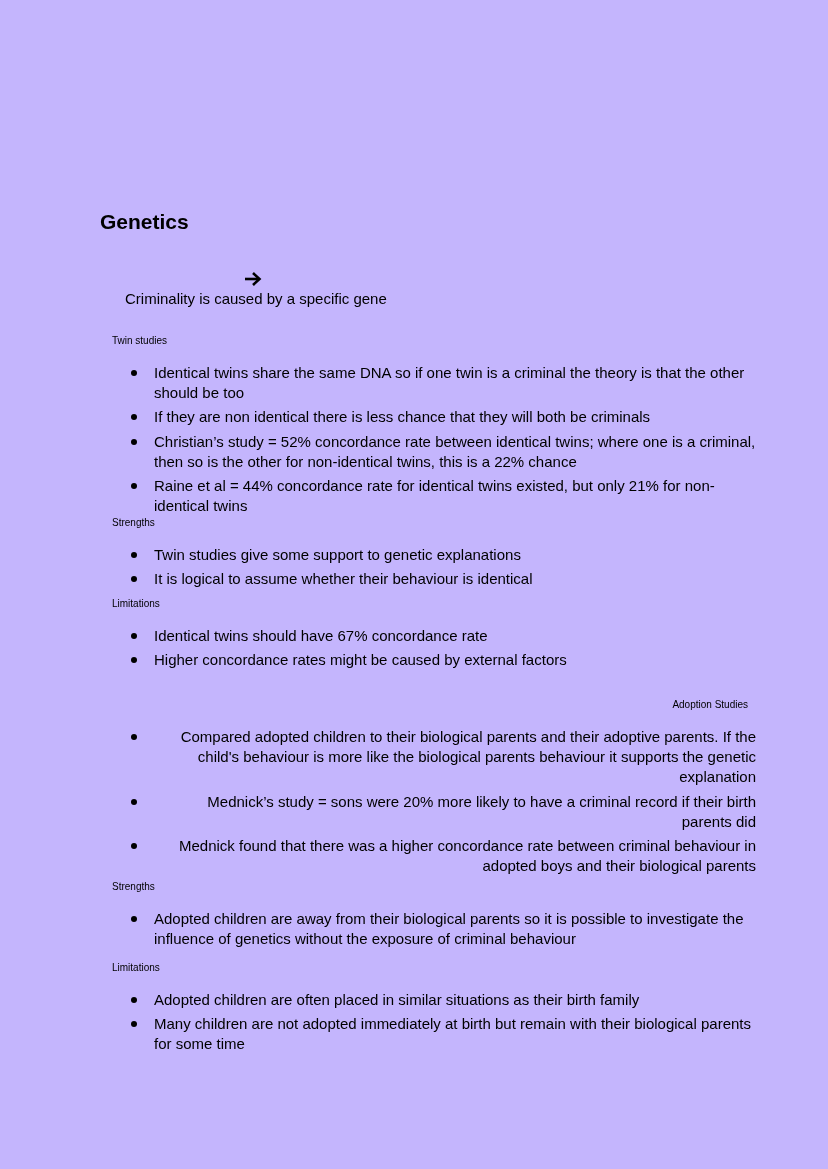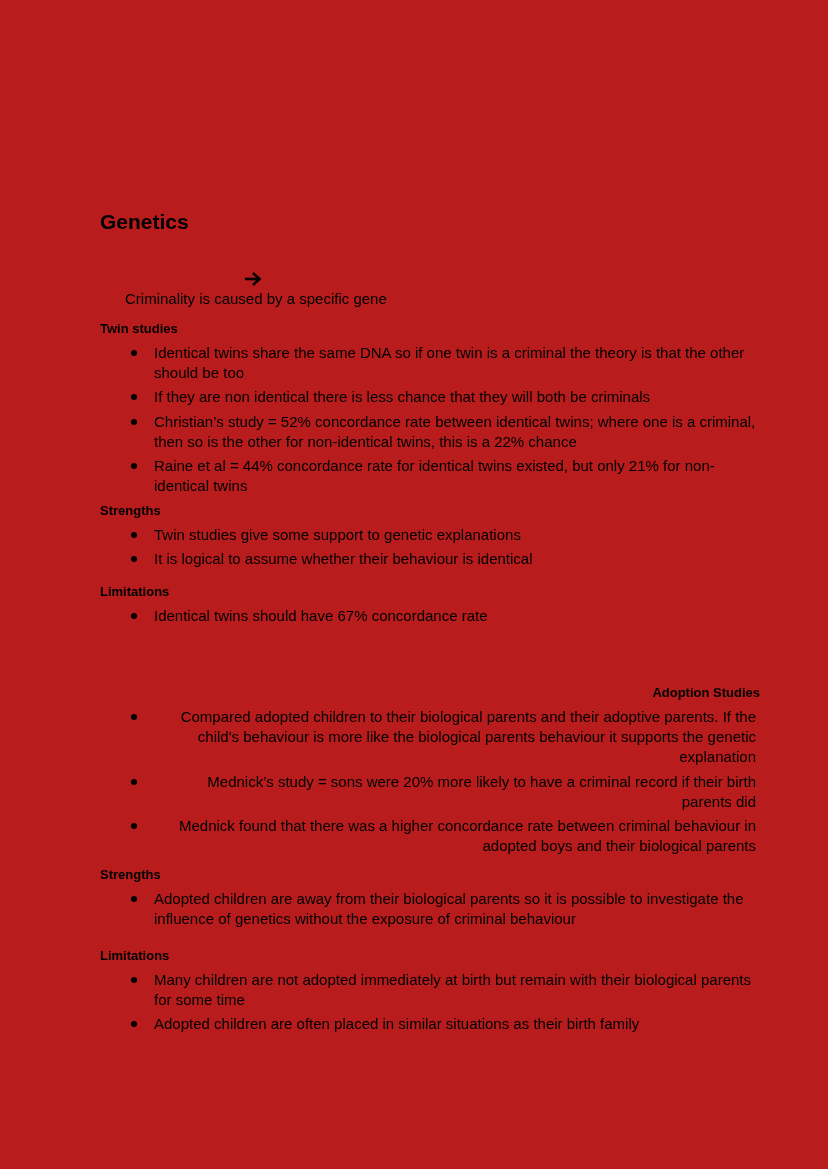--- a/index.html
+++ b/index.html
@@ -14,21 +14,21 @@
       overflow: hidden;
       font-family: "Liberation Sans", sans-serif;
       color: #000000;
     }
     .page {
       position: absolute;
       left: 0;
       top: 0;
       width: 828px;
       height: 1169px;
-      background: #b91c1c;
+      background: #c4b5fd;
     }
     .title {
       position: absolute;
       left: 100px;
       top: 209px;
       font-size: 21px;
       font-weight: bold;
       line-height: 26px;
       margin: 0;
     }
@@ -48,24 +48,24 @@
       height: 20px;
       margin-right: 5px;
     }
     .arrow-icon svg { display: block; }
     .section {
       position: absolute;
       left: 100px;
       width: 660px;
     }
     .heading {
-      font-size: 13px;
-      font-weight: bold;
+      font-size: 10px;
+      font-weight: normal;
       line-height: 20px;
-      margin: 0;
+      margin: 12px;
     }
     ul.bullets {
       list-style: none;
       margin: 0;
       padding: 0;
     }
     ul.bullets li {
       position: relative;
       padding-left: 50px;
       font-size: 15px;
@@ -114,20 +114,21 @@
     <ul class="bullets">
       <li><span class="dot"></span><span>Twin studies give some support to genetic explanations</span></li>
       <li><span class="dot"></span><span>It is logical to assume whether their behaviour is identical</span></li>
     </ul>
   </div>
 
   <div class="section" style="top:582px;">
     <h2 class="heading">Limitations</h2>
     <ul class="bullets">
       <li><span class="dot"></span><span>Identical twins should have 67% concordance rate</span></li>
+      <li><span class="dot"></span><span>Higher concordance rates might be caused by external factors</span></li>
     </ul>
   </div>
 
   <div class="section" style="top:683px;text-align:right;">
     <h2 class="heading">Adoption Studies</h2>
     <ul class="bullets">
       <li><span class="dot"></span><span>Compared adopted children to their biological parents and their adoptive parents. If the child's behaviour is more like the biological parents behaviour it supports the genetic explanation</span></li>
       <li><span class="dot"></span><span>Mednick’s study = sons were 20% more likely to have a criminal record if their birth parents did</span></li>
       <li><span class="dot"></span><span>Mednick found that there was a higher concordance rate between criminal behaviour in adopted boys and their biological parents</span></li>
     </ul>
@@ -136,18 +137,18 @@
   <div class="section" style="top:865px;">
     <h2 class="heading">Strengths</h2>
     <ul class="bullets">
       <li><span class="dot"></span><span>Adopted children are away from their biological parents so it is possible to investigate the influence of genetics without the exposure of criminal behaviour</span></li>
     </ul>
   </div>
 
   <div class="section" style="top:946px;">
     <h2 class="heading">Limitations</h2>
     <ul class="bullets">
+      <li><span class="dot"></span><span>Adopted children are often placed in similar situations as their birth family</span></li>
       <li><span class="dot"></span><span>Many children are not adopted immediately at birth but remain with their biological parents for some time</span></li>
-      <li><span class="dot"></span><span>Adopted children are often placed in similar situations as their birth family</span></li>
     </ul>
   </div>
 
 </div>
 
 </body></html>

